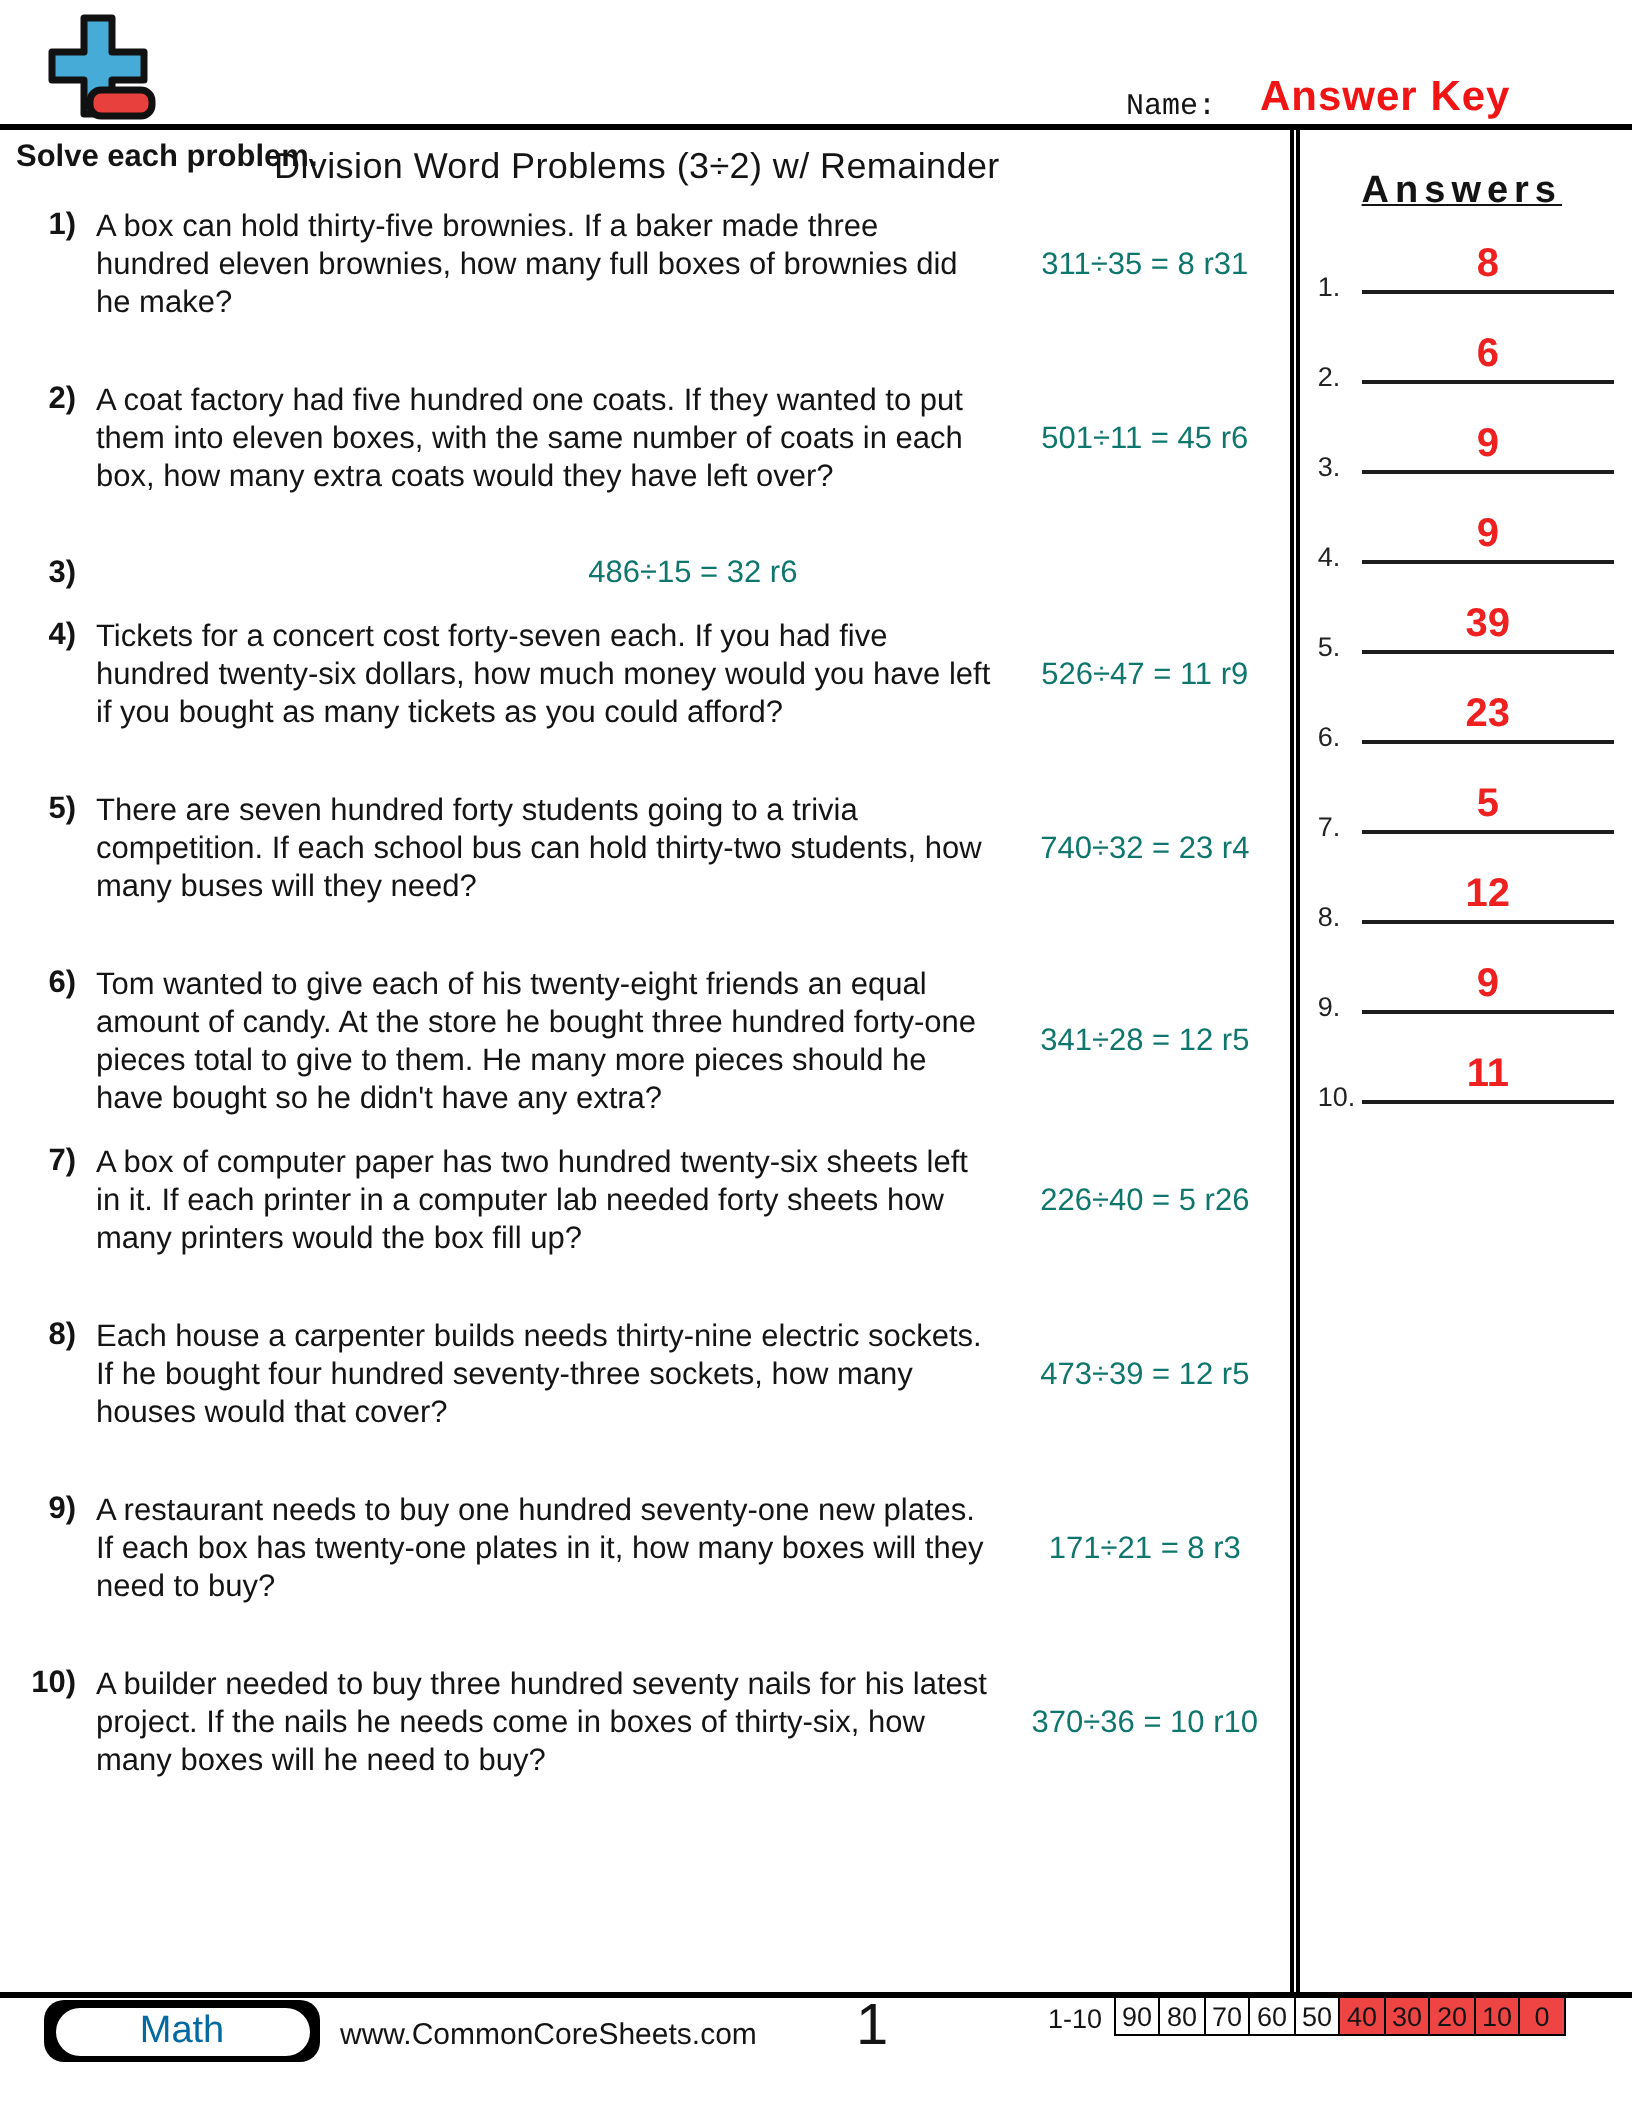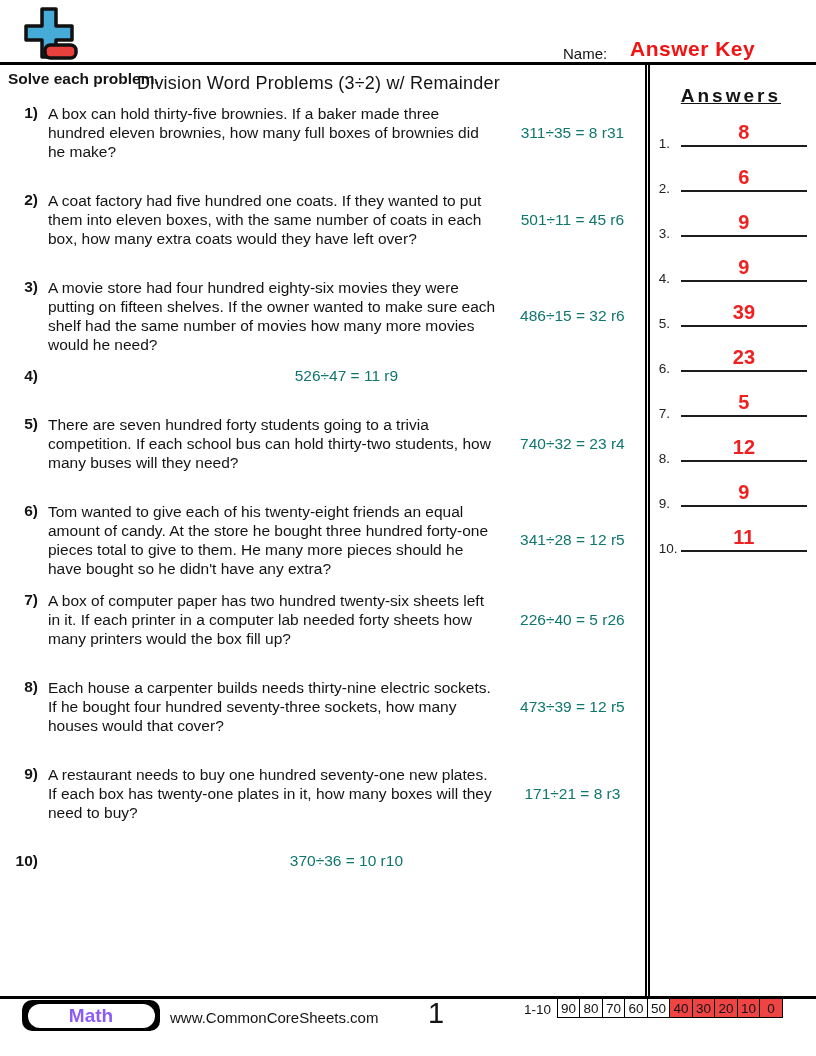--- a/index.html
+++ b/index.html
@@ -10,21 +10,21 @@
     margin:0 auto;
     background:#ffffff;
     font-family:"Liberation Sans", sans-serif;
     color:#141414;
     overflow:hidden;
   }
 
   
   .logo { position:absolute; left:18px; top:4px; }
   .ws-title { position:absolute; left:137px; top:41px; font-size:18px; letter-spacing:0.2px; white-space:nowrap;margin-top:32px; }
-  .name-label { position:absolute; left:563px; top:45px; font-size:15px; }
+  .name-label { position:absolute; left:563px; top:45px; font-size:15px;font-family:Liberation Mono, monospace; }
   .answer-key { position:absolute; left:630px; top:37px; font-size:21px; font-weight:bold; color:#f01414; letter-spacing:0.5px; white-space:nowrap; }
   .header-rule { position:absolute; left:0; top:62px; width:816px; height:3px; background:#000; }
 
   
   .main { position:absolute; left:0; top:65px; width:812px; height:931px; display:flex; }
   .problems-col { width:648px; padding:5px 0 0 8px; }
   .instruction { font-weight:bold; font-size:15.5px; margin-bottom:16px; }
 
   .problem { display:flex; margin-bottom:30px; }
   .problem.tight { margin-bottom:13px; }
@@ -36,21 +36,21 @@
   .answers-header { text-align:center; font-size:19px; font-weight:bold; text-decoration:underline; letter-spacing:3px; margin:4px 0 2px; }
   .answer-row { position:relative; height:45px; }
   .answer-row.first { margin-top:4px; }
   .anum { position:absolute; left:9px; bottom:5px; font-size:13.5px; color:#222; }
   .ablank { position:absolute; left:31px; right:5px; bottom:9px; border-bottom:2px solid #1d1d1d; text-align:center; }
   .aval { display:inline-block; color:#ee2020; font-weight:bold; font-size:20px; line-height:1; padding-bottom:3px; }
 
   
   .footer-rule { position:absolute; left:0; top:996px; width:816px; height:3px; background:#000; }
   .math-badge { position:absolute; left:22px; top:1000px; width:138px; height:31px; background:#000; border-radius:10px; display:flex; align-items:center; justify-content:center; }
-  .math-pill { width:127px; height:24px; background:#fff; border-radius:13px; display:flex; align-items:center; justify-content:center; font-size:19px; font-weight:bold; color:#8b5cf6; }
+  .math-pill { width:127px; height:24px; background:#fff; border-radius:13px; display:flex; align-items:center; justify-content:center; font-size:19px; font-weight:normal; color:#0369a1; }
   .site { position:absolute; left:170px; top:1009px; font-size:15px; }
   .page-num { position:absolute; left:428px; top:997px; font-size:29px; font-weight:normal; }
   .grade-table { position:absolute; left:524px; top:998px; display:flex; align-items:center; font-size:13.5px; }
   .grade-range { margin-right:7px; padding-top:2px; }
   .grade-cells { display:flex; }
   .gcell { width:24px; height:20px; border:1.5px solid #000; margin-left:-1.5px; display:flex; align-items:center; justify-content:center; background:#fff; }
   .gcell.blue { background:#ef4444; }
 </style>
 </head>
 <body>
@@ -79,26 +79,26 @@
       </div>
 
       <div class="problem">
         <span class="pnum">2)</span>
         <p class="ptext">A coat factory had five hundred one coats. If they wanted to put them into eleven boxes, with the same number of coats in each box, how many extra coats would they have left over?</p>
         <span class="equation">501÷11 = 45 r6</span>
       </div>
 
       <div class="problem tight">
         <span class="pnum">3)</span>
-        <p class="ptext">A movie store had four hundred eighty-six movies they were putting on fifteen shelves. If the owner wanted to make sure each shelf had the same number of movies how many more movies would he need?</p>
         <span class="equation">486÷15 = 32 r6</span>
       </div>
 
       <div class="problem">
         <span class="pnum">4)</span>
+        <p class="ptext">Tickets for a concert cost forty-seven each. If you had five hundred twenty-six dollars, how much money would you have left if you bought as many tickets as you could afford?</p>
         <span class="equation">526÷47 = 11 r9</span>
       </div>
 
       <div class="problem">
         <span class="pnum">5)</span>
         <p class="ptext">There are seven hundred forty students going to a trivia competition. If each school bus can hold thirty-two students, how many buses will they need?</p>
         <span class="equation">740÷32 = 23 r4</span>
       </div>
 
       <div class="problem tight">
@@ -120,20 +120,21 @@
       </div>
 
       <div class="problem">
         <span class="pnum">9)</span>
         <p class="ptext">A restaurant needs to buy one hundred seventy-one new plates. If each box has twenty-one plates in it, how many boxes will they need to buy?</p>
         <span class="equation">171÷21 = 8 r3</span>
       </div>
 
       <div class="problem">
         <span class="pnum">10)</span>
+        <p class="ptext">A builder needed to buy three hundred seventy nails for his latest project. If the nails he needs come in boxes of thirty-six, how many boxes will he need to buy?</p>
         <span class="equation">370÷36 = 10 r10</span>
       </div>
     </div>
 
     <aside class="answers-col">
       <div class="answers-header">Answers</div>
 
       <div class="answer-row first">
         <span class="anum">1.</span>
         <span class="ablank"><span class="aval">8</span></span>

